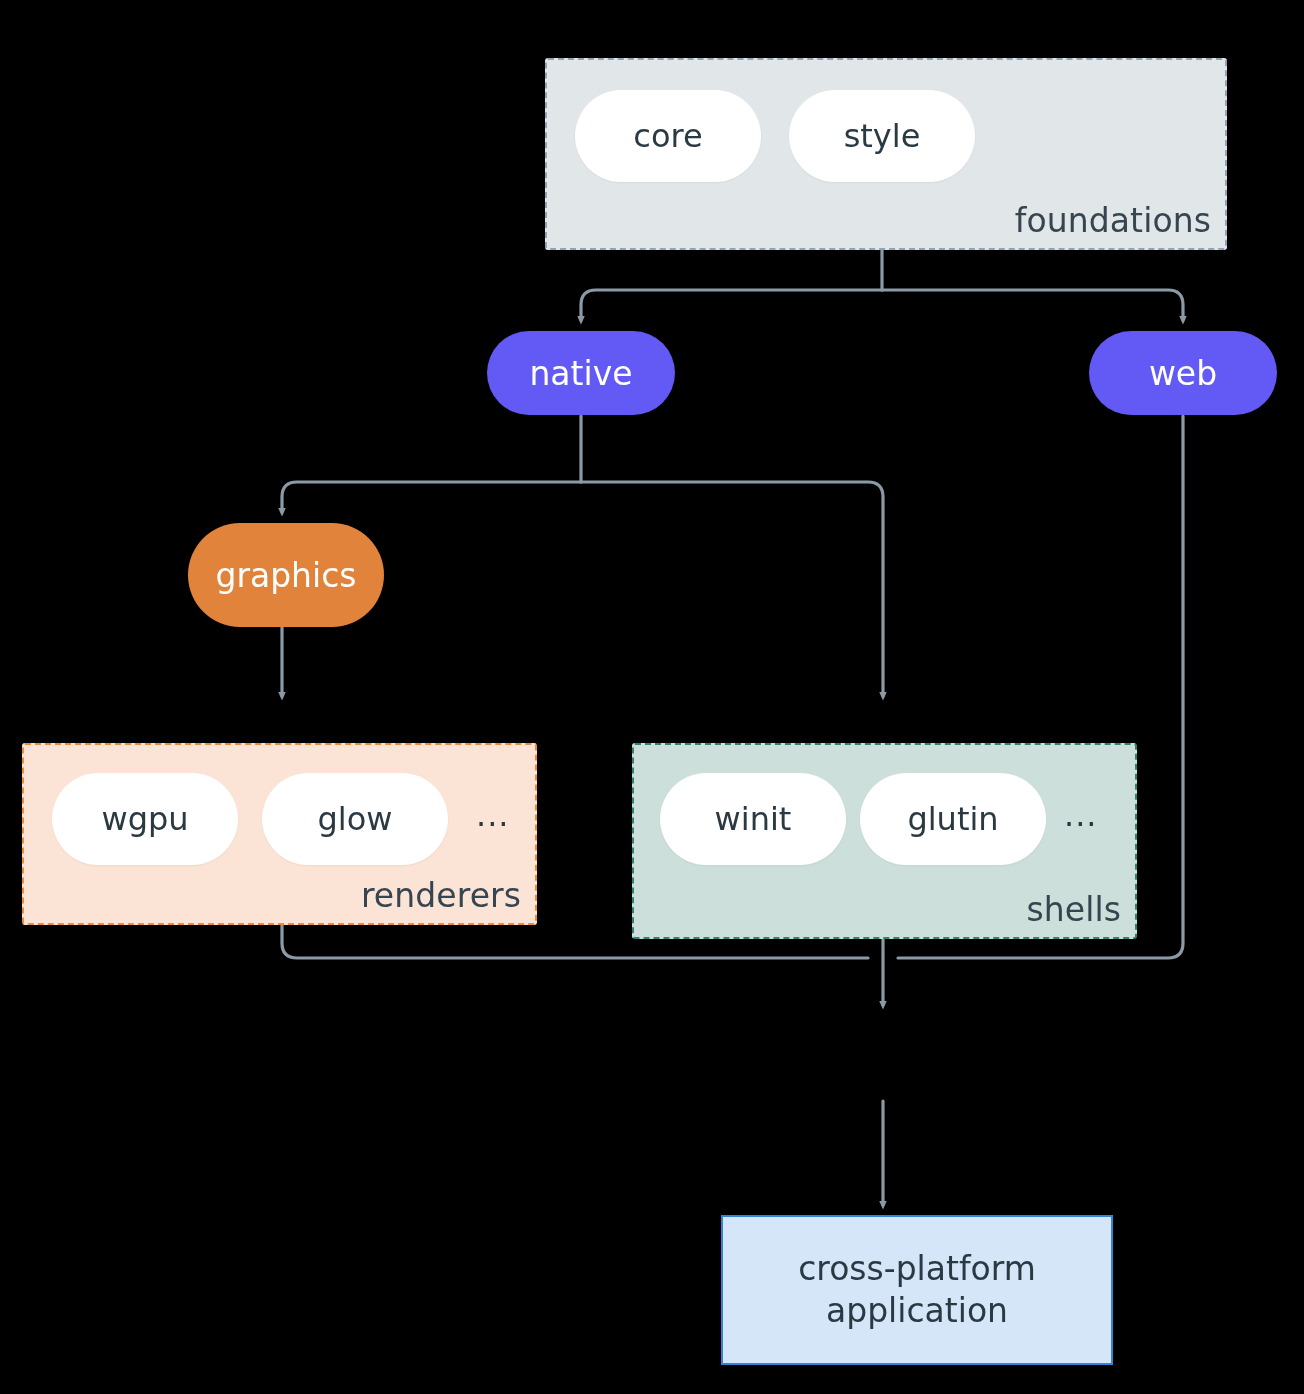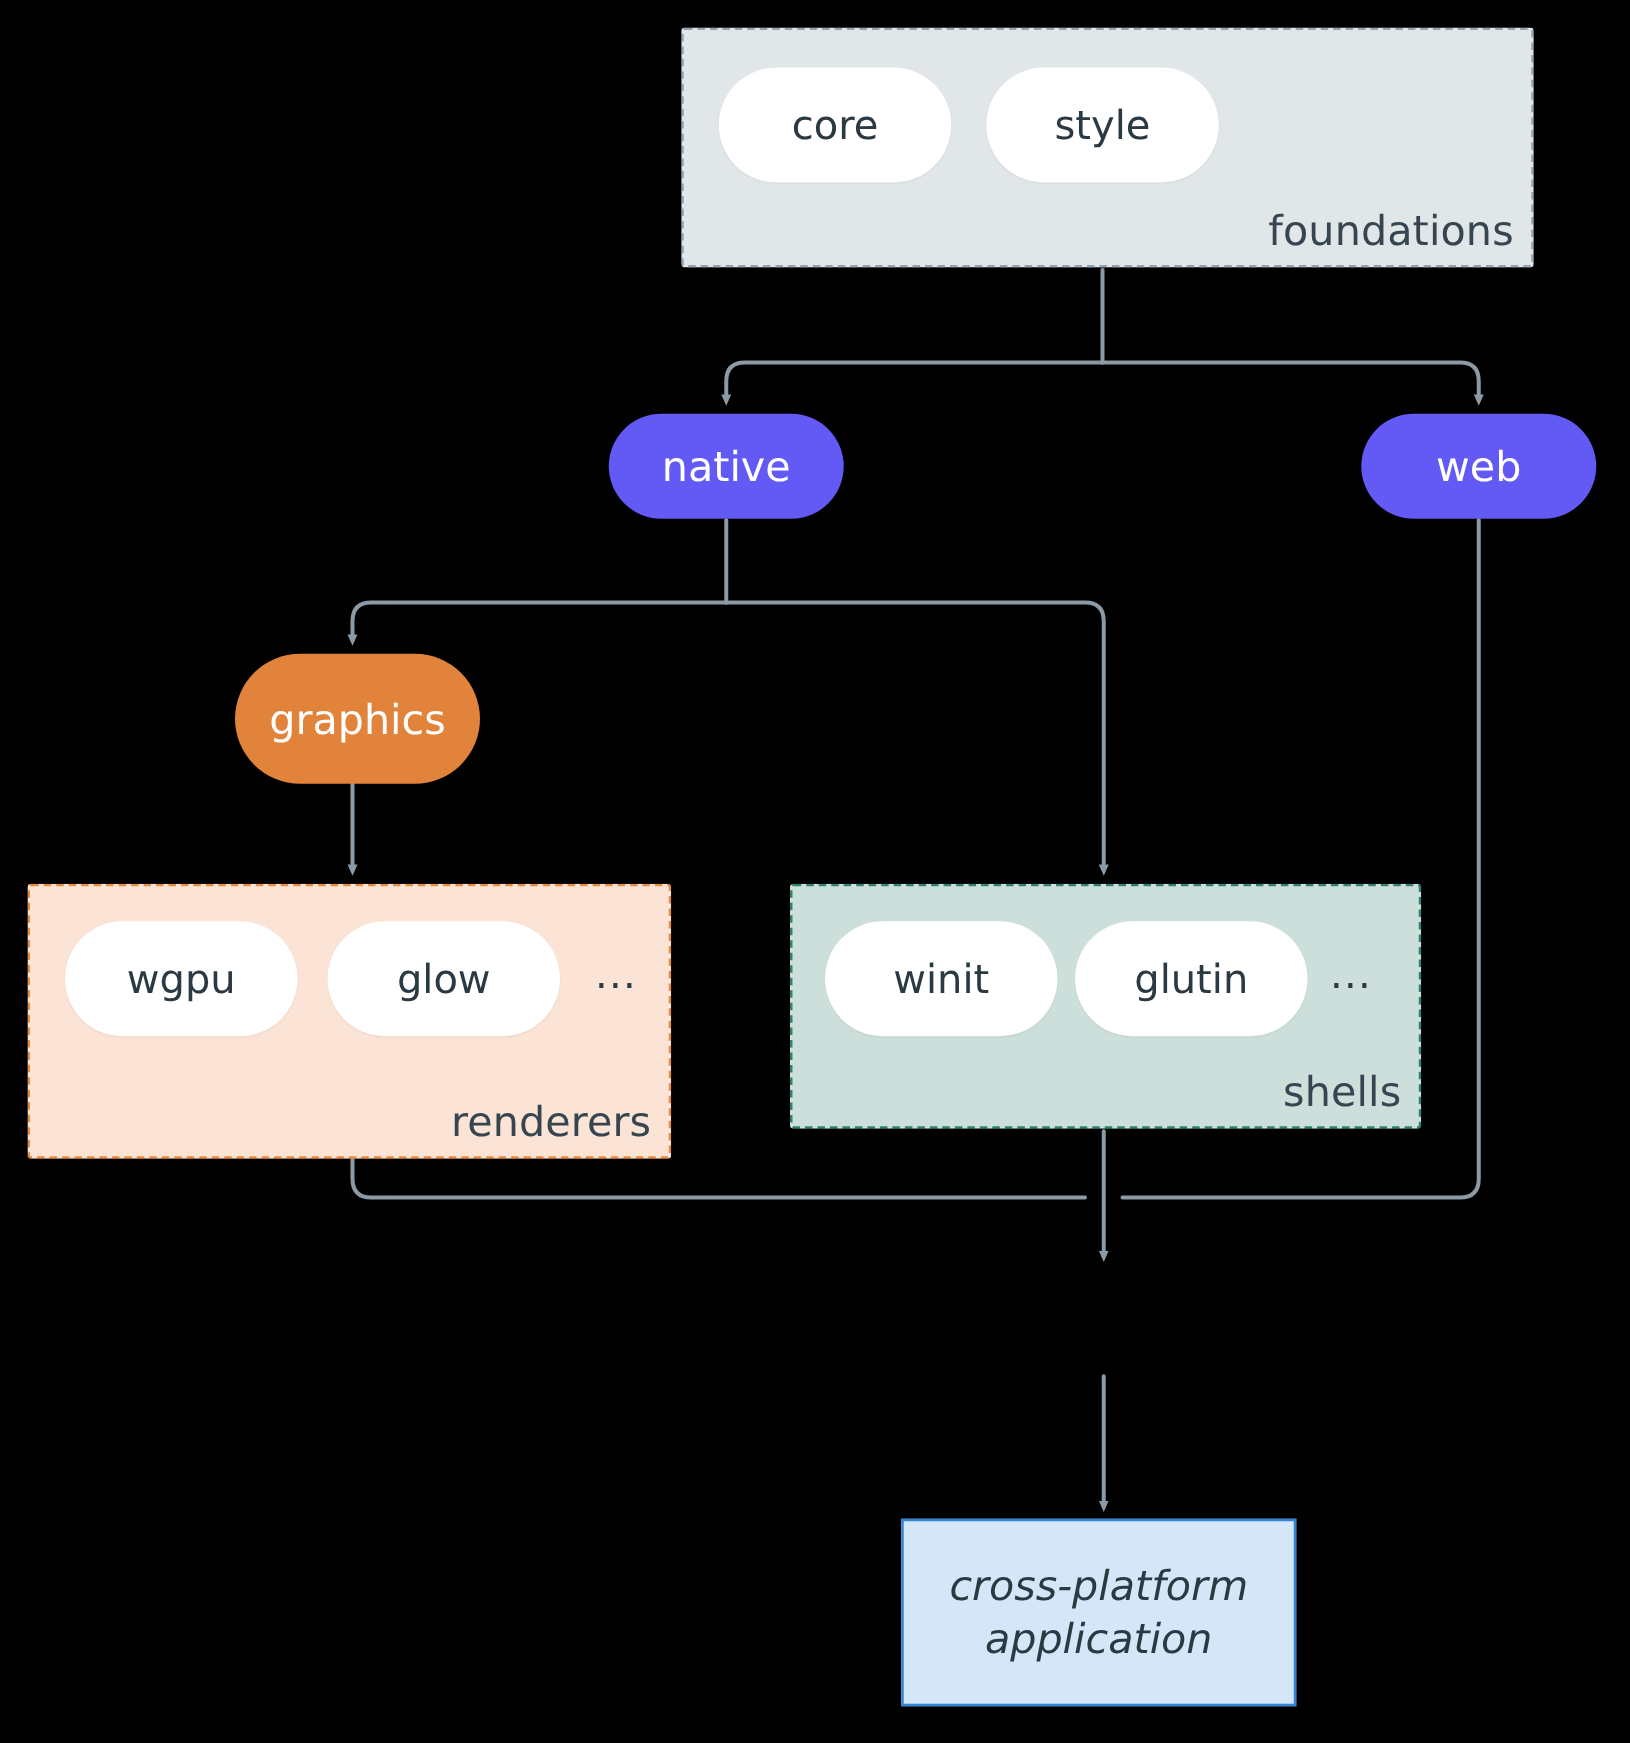--- a/index.html
+++ b/index.html
@@ -21,20 +21,21 @@
     top: 0;
     width: 1304px;
     height: 1394px;
     pointer-events: none;
   }
 
   
   .group {
     position: absolute;
     box-sizing: border-box;
+    margin-top: 36px;
   }
   .group .group-label {
     position: absolute;
     right: 14px;
     bottom: 8px;
     font-size: 33px;
     color: #36454f;
     white-space: nowrap;
     letter-spacing: 0.1px;
   }
@@ -78,21 +79,21 @@
     border: 2px dashed #93a3b1;
     border-radius: 3px;
   }
   #grp-foundations .chips { left: 28px; top: 30px; gap: 28px; }
   #grp-foundations .chip { min-width: 186px; }
 
   #grp-renderers {
     left: 22px;
     top: 707px;
     width: 515px;
-    height: 220px;
+    height: 182px;
     background: #fbe4d5;
     border: 2px dashed #ec8b38;
     border-radius: 3px;
   }
   #grp-renderers .chips { left: 28px; top: 28px; gap: 24px; }
   #grp-renderers .chip { min-width: 186px; }
 
   #grp-shells {
     left: 632px;
     top: 707px;
@@ -136,34 +137,33 @@
     left: 788px; top: 1016px;
     width: 190px; height: 84px;
     background: #3185d6;
   }
 
   
   #node-app {
     position: absolute;
     left: 721px;
     top: 1215px;
-    width: 316px;
+    width: 392px;
     height: 150px;
     background: #d4e6f8;
     border: 2px solid #3185d6;
     box-sizing: border-box;
     display: flex;
     flex-direction: column;
     align-items: center;
     justify-content: center;
     color: #2b3a42;
     font-size: 33px;
     line-height: 1.28;
     text-align: center;
-    font-style: italic;
   }
 </style>
 </head>
 <body>
 
 <div id="stage">
 
   <svg id="edges" viewBox="0 0 1304 1394" xmlns="http://www.w3.org/2000/svg">
     <defs>
       <marker id="arrow" markerWidth="9" markerHeight="9" refX="4.5" refY="4" orient="auto" markerUnits="userSpaceOnUse">

